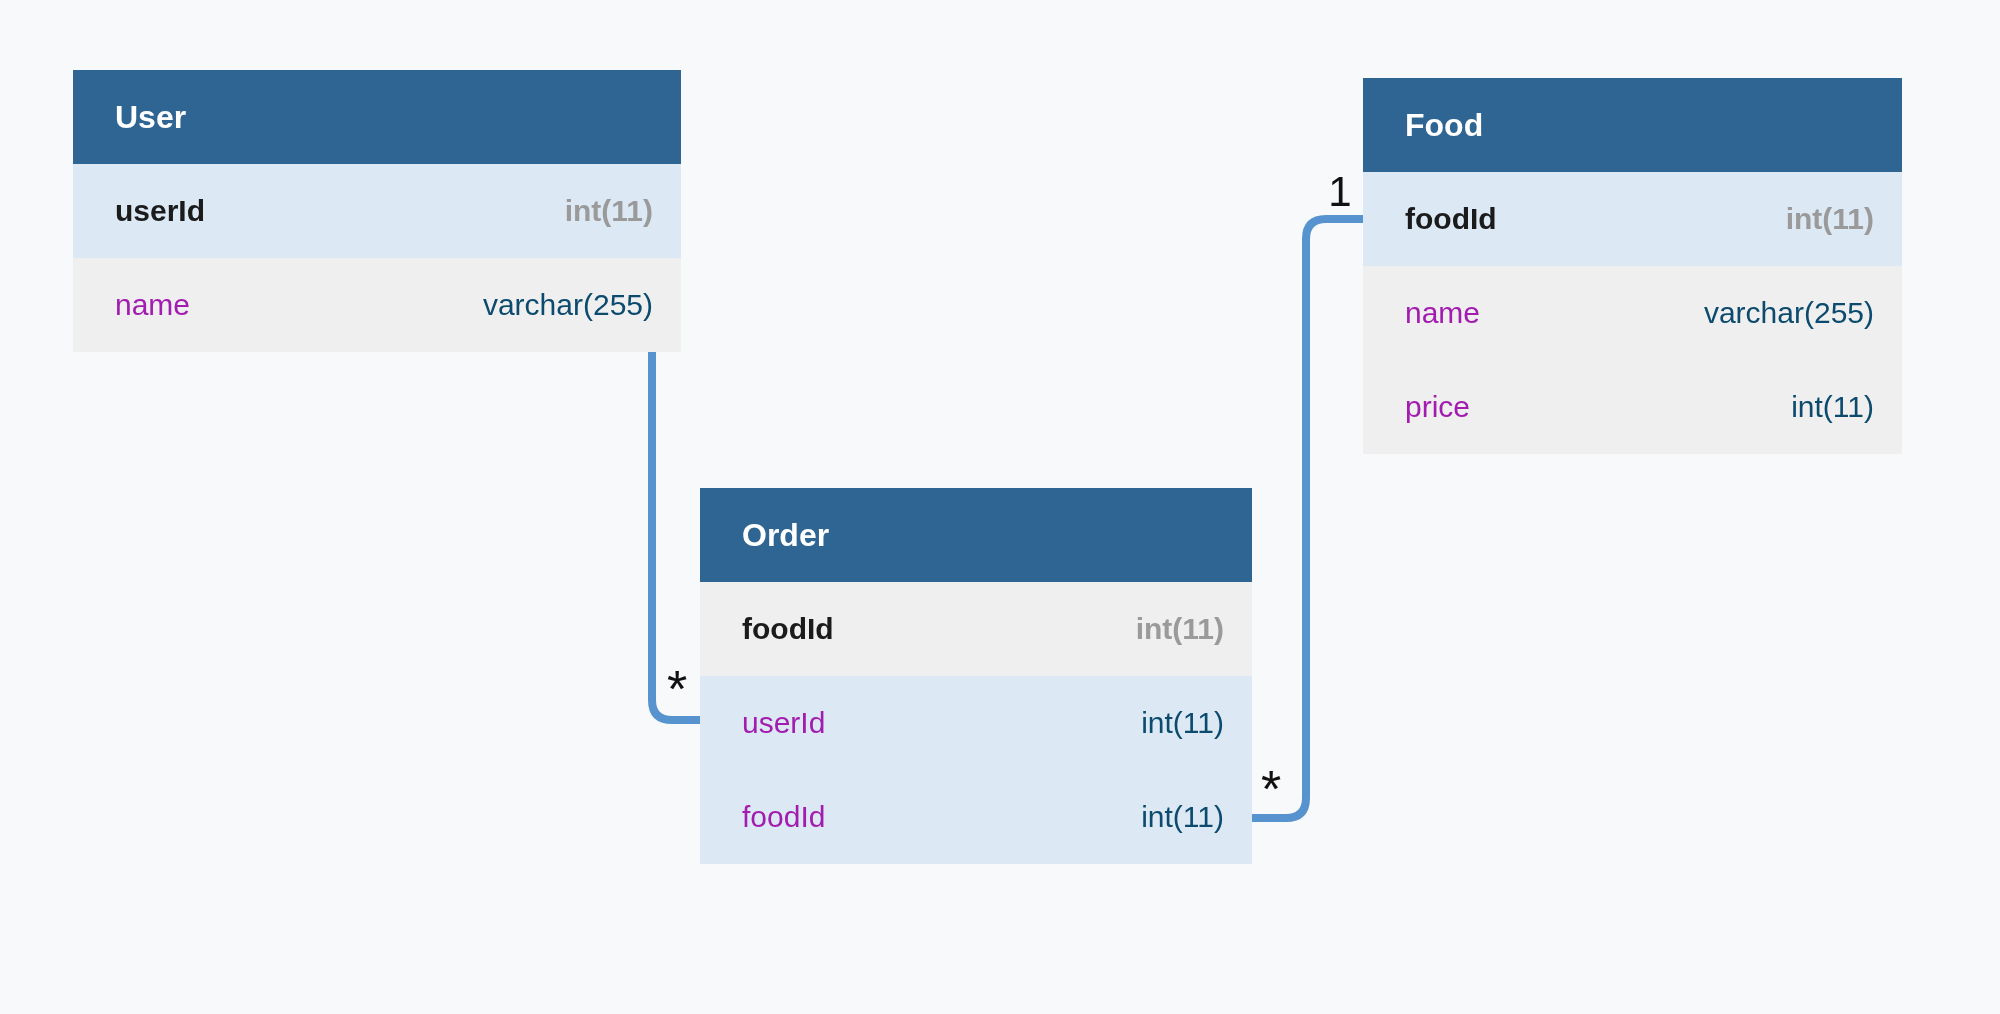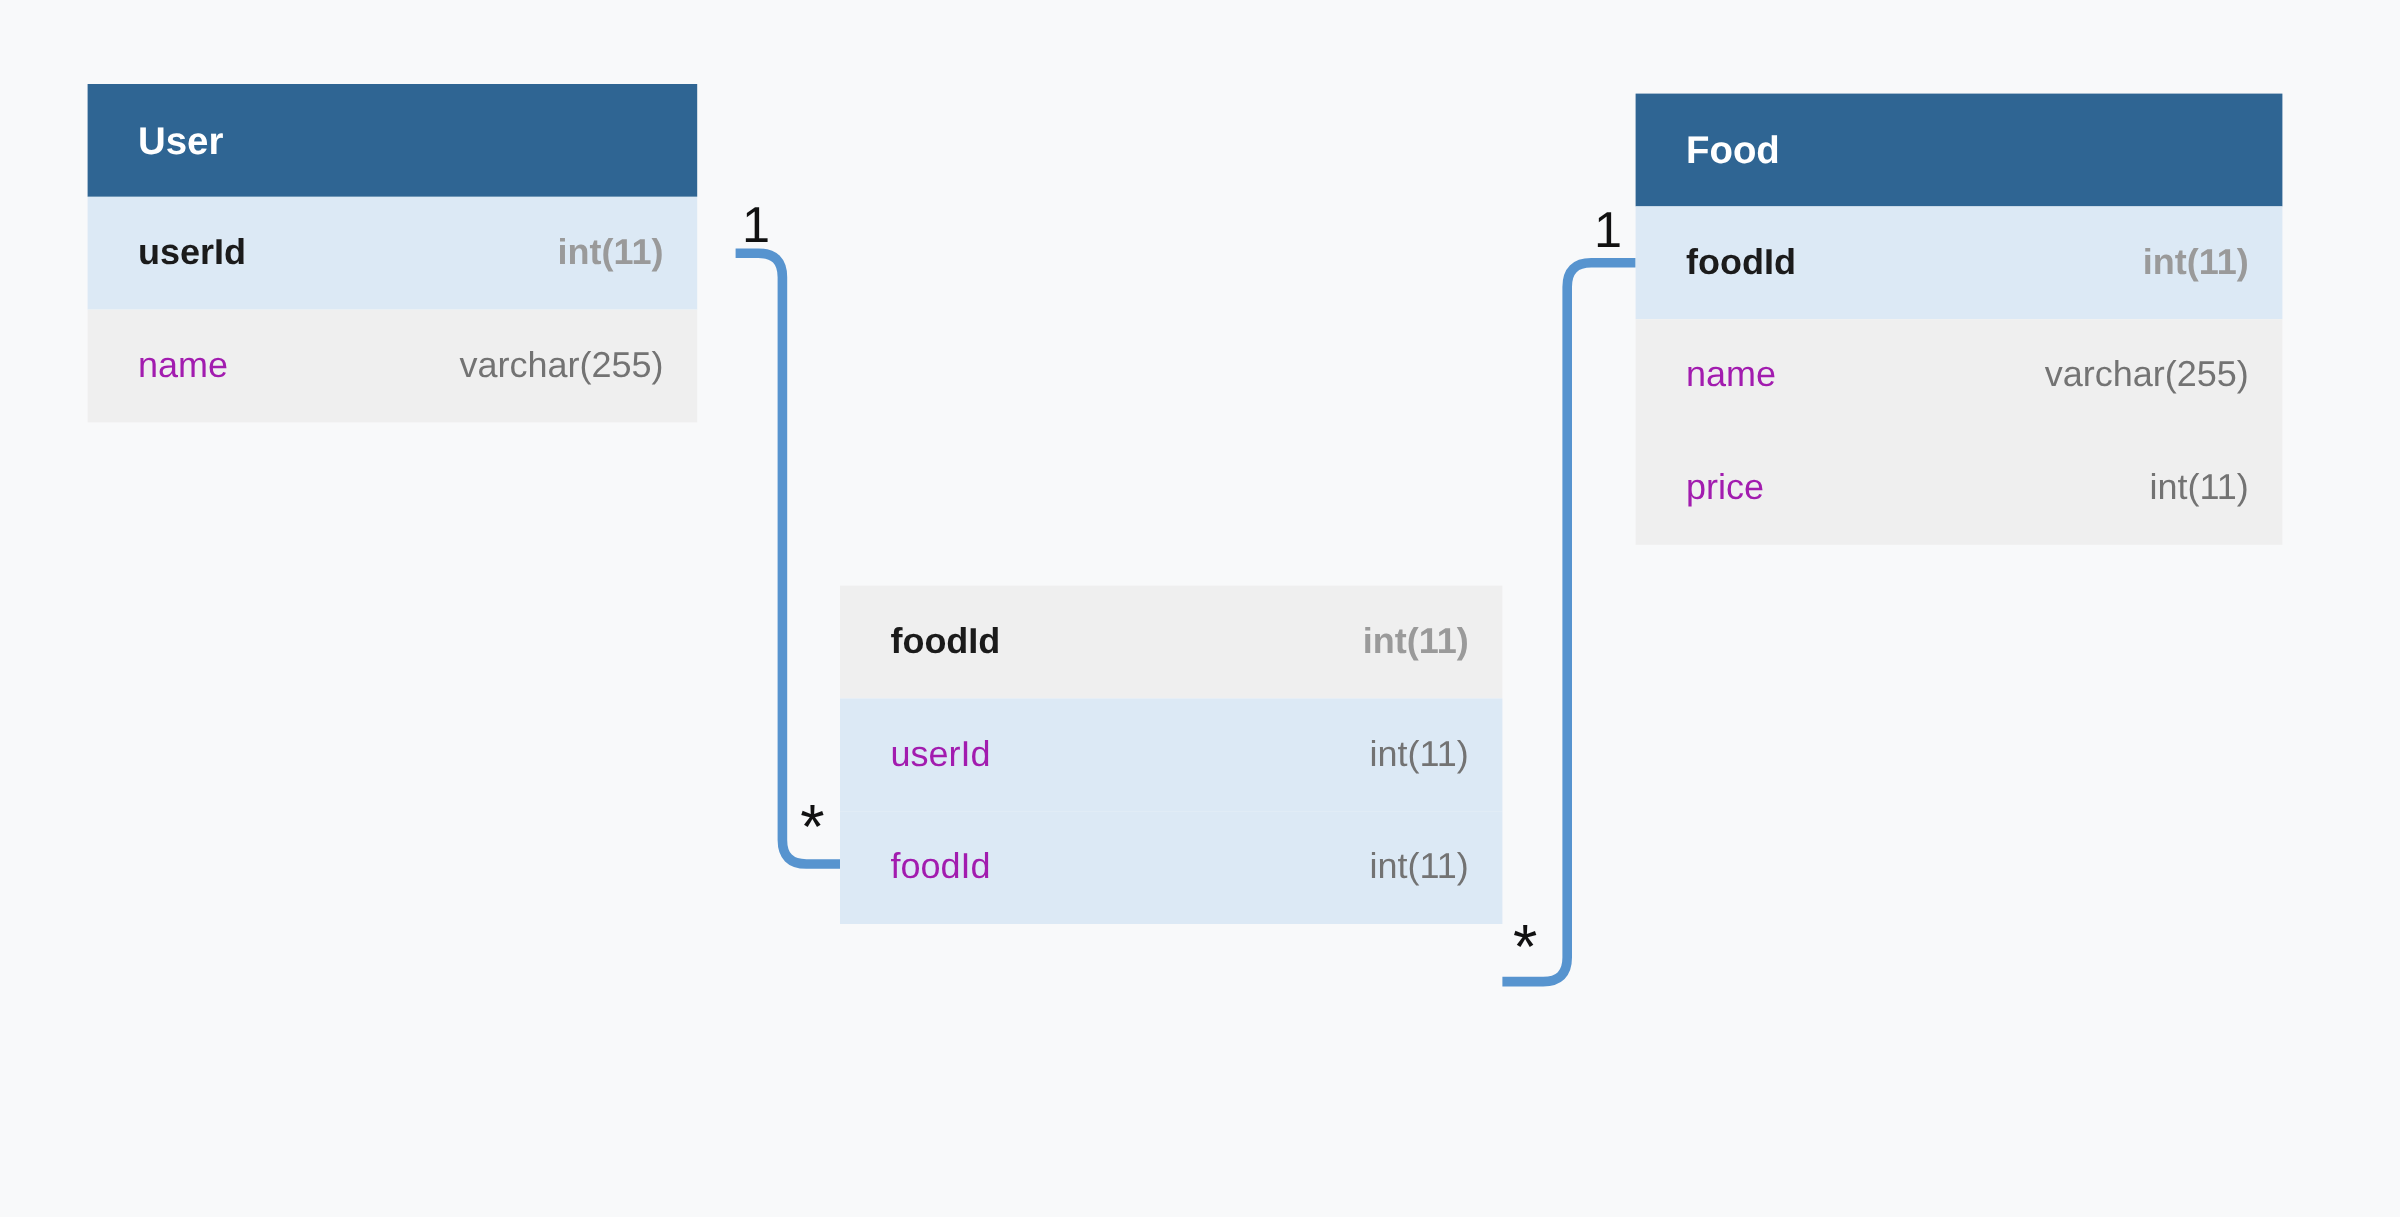--- a/index.html
+++ b/index.html
@@ -36,26 +36,26 @@
     align-items: center;
     justify-content: space-between;
     padding: 0 28px 0 42px;
     background: #efefef;
     font-size: 30px;
   }
 
   .db-table .tbl-row.hl { background: #dce9f5; }
 
   .db-table .tbl-row .field-name { color: #a21caf; }
-  .db-table .tbl-row .field-type { color: #737373; }
+  .db-table .tbl-row .field-type { color: #0c4a6e; }
 
   .db-table .tbl-row.pk .field-name { color: #1b1b1b; font-weight: bold; }
   .db-table .tbl-row.pk .field-type { color: #9a9a9a; font-weight: bold; }
 
-  #table-user  { left: 73px;   top: 70px;  width: 508px; }
+  #table-user  { left: 73px;   top: 70px;  width: 608px; }
   #table-order { left: 700px;  top: 488px; width: 552px; }
   #table-food  { left: 1363px; top: 78px;  width: 539px; justify-content: flex-end; }
 
   .relations-layer {
     position: absolute;
     left: 0; top: 0;
     width: 2000px;
     height: 1014px;
     pointer-events: none;
   }
@@ -99,20 +99,23 @@
       <span class="field-name">userId</span>
       <span class="field-type">int(11)</span>
     </div>
     <div class="tbl-row">
       <span class="field-name">name</span>
       <span class="field-type">varchar(255)</span>
     </div>
   </div>
 
   <div class="db-table" id="table-order">
+    <div class="tbl-header">
+      <span>Order</span>
+    </div>
     <div class="tbl-row pk">
       <span class="field-name">foodId</span>
       <span class="field-type">int(11)</span>
     </div>
     <div class="tbl-row hl">
       <span class="field-name">userId</span>
       <span class="field-type">int(11)</span>
     </div>
     <div class="tbl-row hl">
       <span class="field-name">foodId</span>

